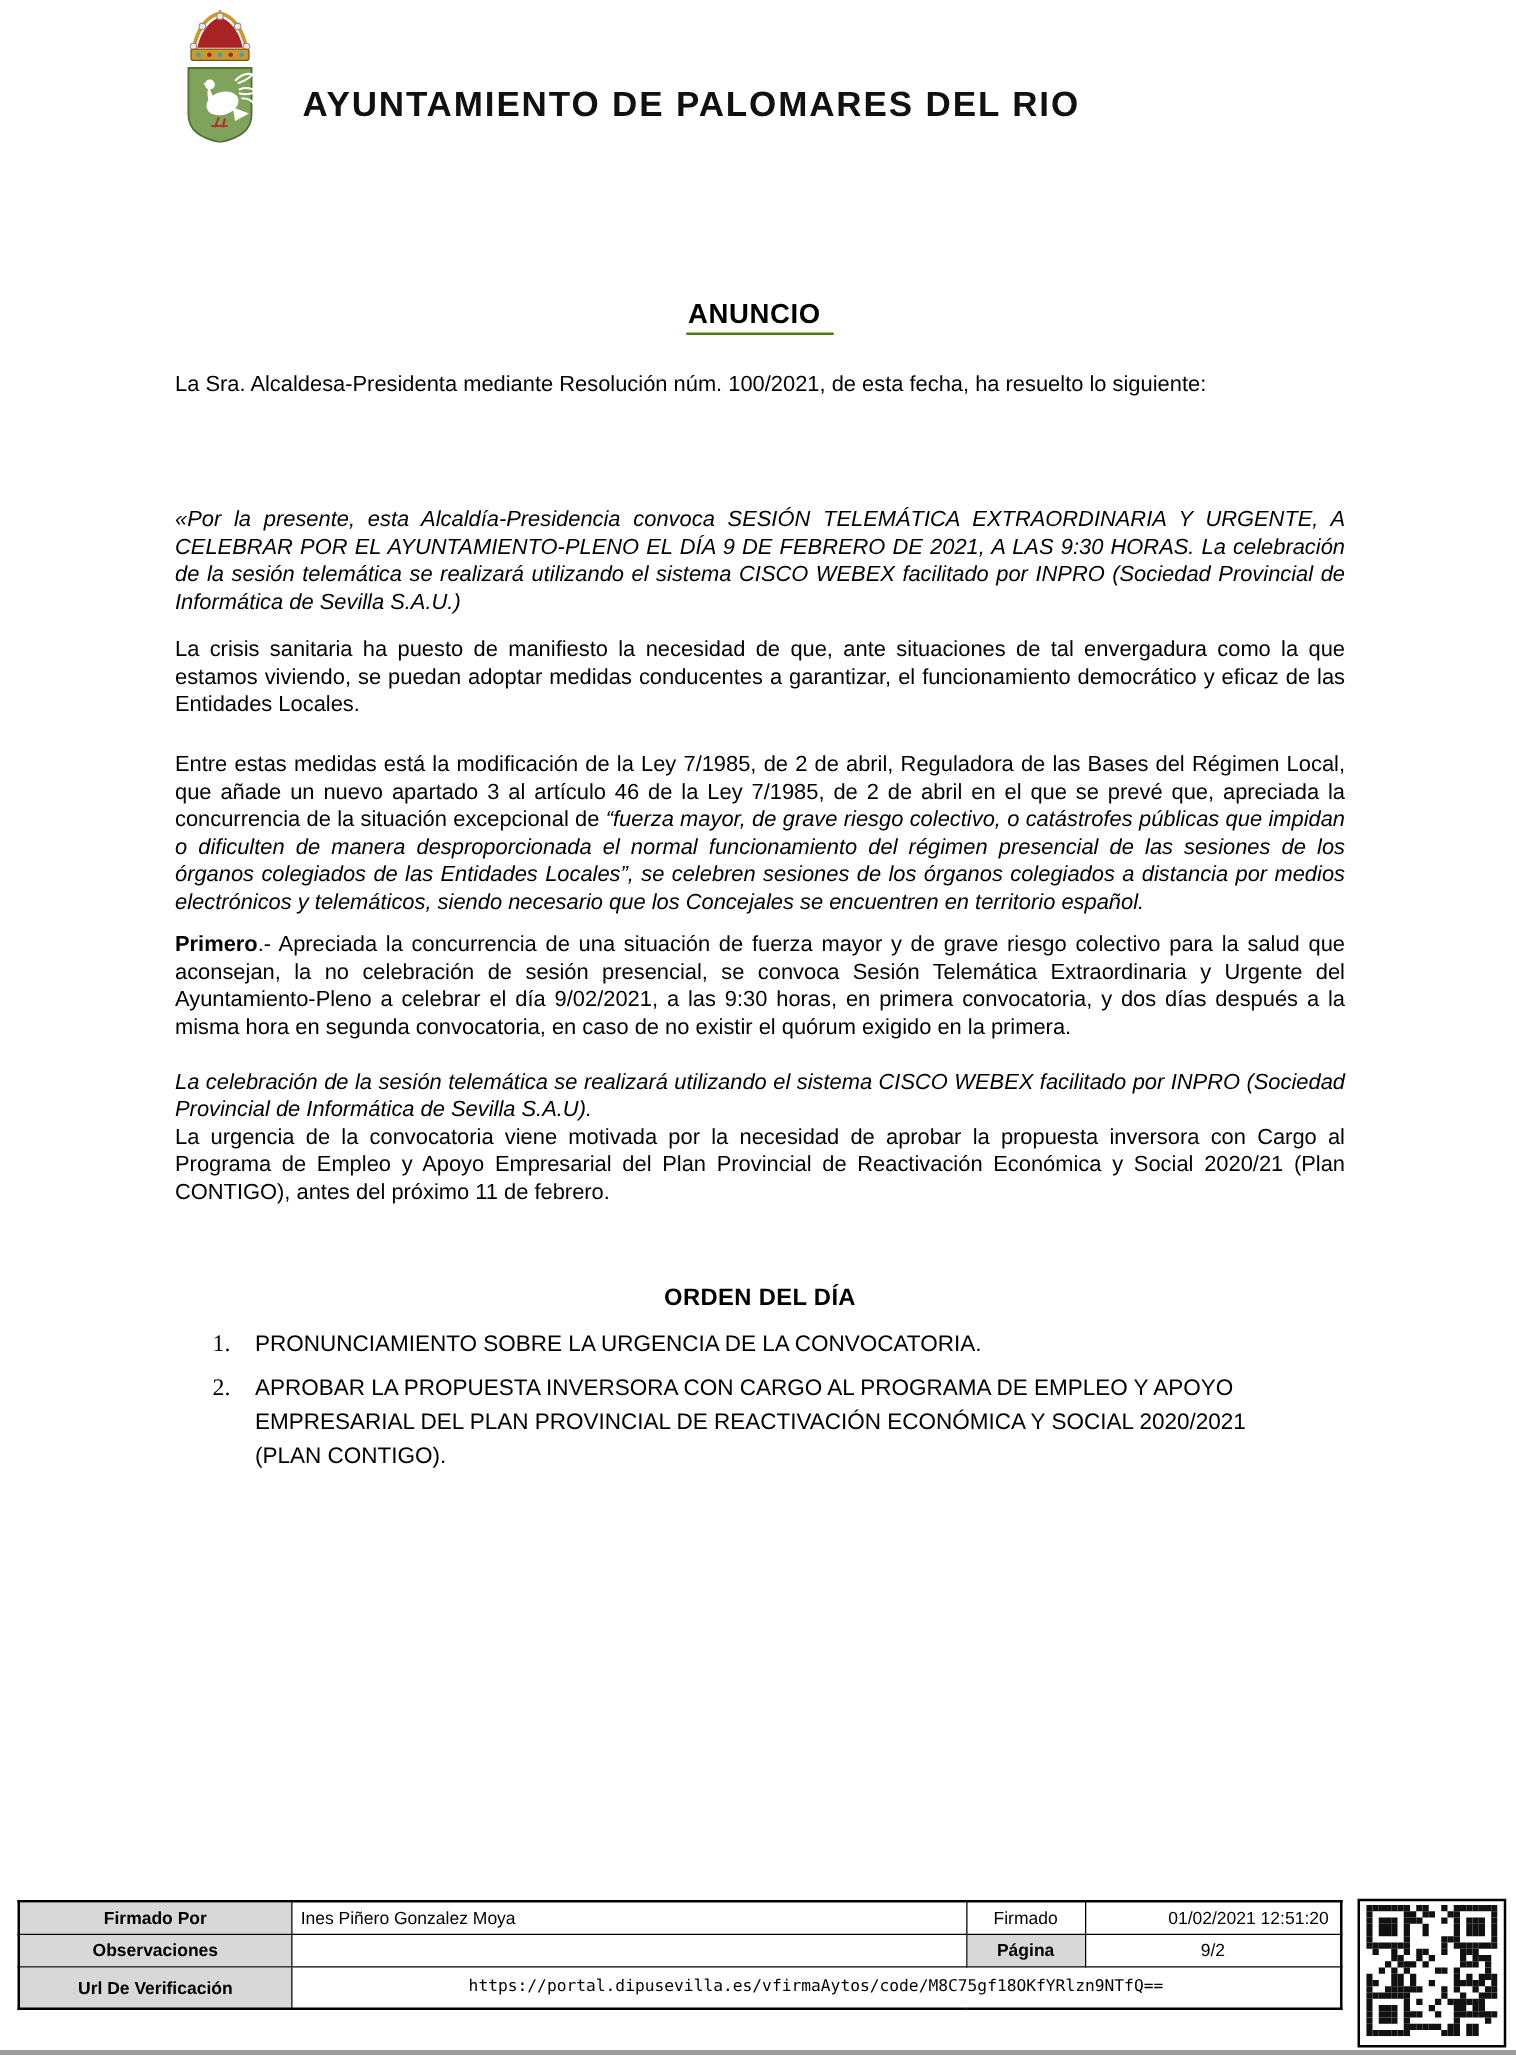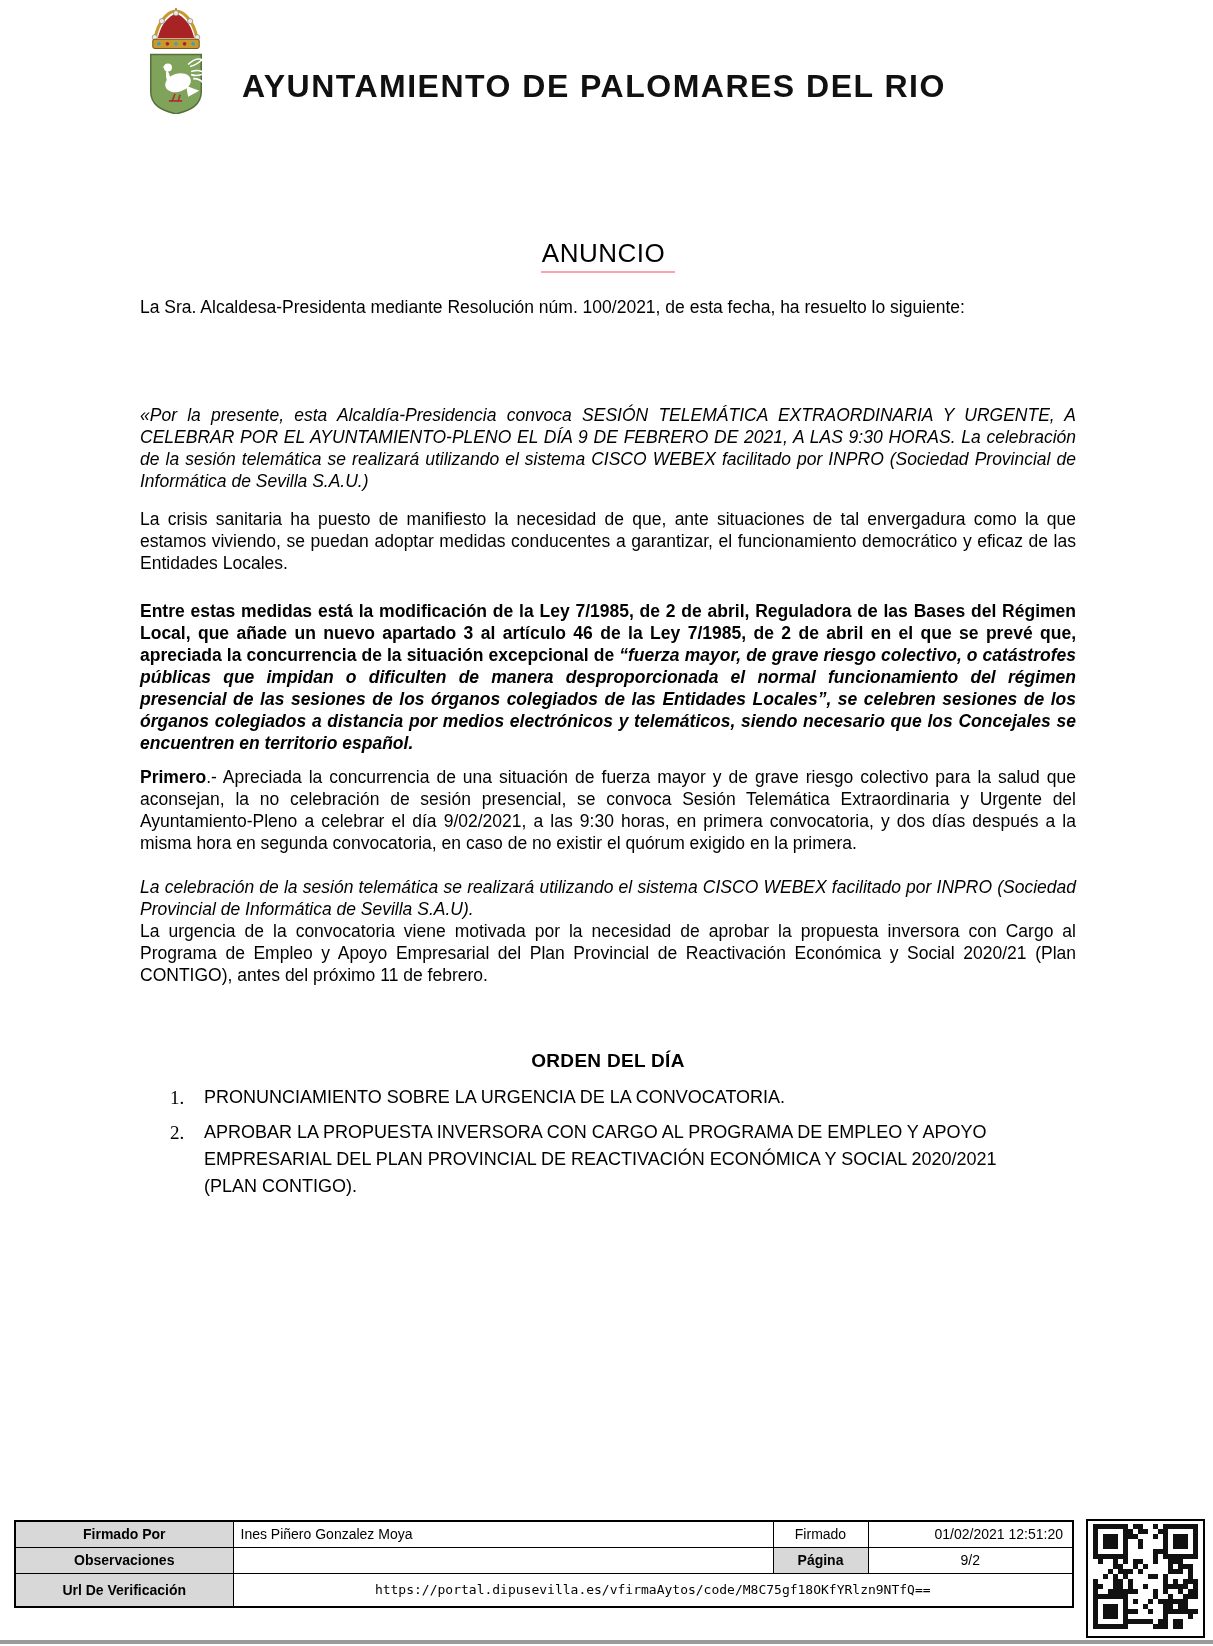--- a/index.html
+++ b/index.html
@@ -10,37 +10,37 @@
   *{margin:0;padding:0;box-sizing:border-box;}
   html,body{background:#ffffff;}
   body{
     width:1213px;height:1646px;position:relative;overflow:hidden;
     font-family:"Liberation Sans",sans-serif;color:#000;
   }
   
   .crest{position:absolute;left:140px;top:8px;width:72px;height:106px;}
   .org-title{
     position:absolute;left:242px;top:68px;
-    font-size:32px;font-weight:bold;letter-spacing:1.5px;color:#111;
+    font-size:28px;font-weight:bold;letter-spacing:1.5px;color:#111;
     white-space:nowrap;
   }
   
   .content{position:absolute;left:140px;top:238px;width:936px;}
   .doc-title{text-align:center;height:28px;margin-bottom:30px;}
   .doc-title span{
-    display:inline-block;font-size:26px;font-weight:normal;letter-spacing:.5px;
-    border-bottom:2px solid #fca5a5;padding:0 10px 2px 1px;
+    display:inline-block;font-size:22px;font-weight:bold;letter-spacing:.5px;
+    border-bottom:2px solid #4d7c0f;padding:0 10px 2px 1px;
   }
   p.body{
     font-size:17.5px;line-height:22px;text-align:justify;
   }
   .intro{margin-bottom:86px;text-align:left;}
   .quote{font-style:italic;margin-bottom:16px;}
   .crisis{margin-bottom:26px;}
-  .medidas{margin-bottom:12px;font-weight:bold;}
+  .medidas{margin-bottom:12px;}
   .medidas i{font-style:italic;}
   .conformidad{margin-bottom:24px;}
   .primero{margin-bottom:22px;}
   .primero b{font-weight:bold;}
   .webex{font-style:italic;}
   .urgencia{margin-bottom:64px;}
   .agenda-title{
     text-align:center;font-size:19px;font-weight:bold;letter-spacing:.3px;
     margin-bottom:12px;
   }

